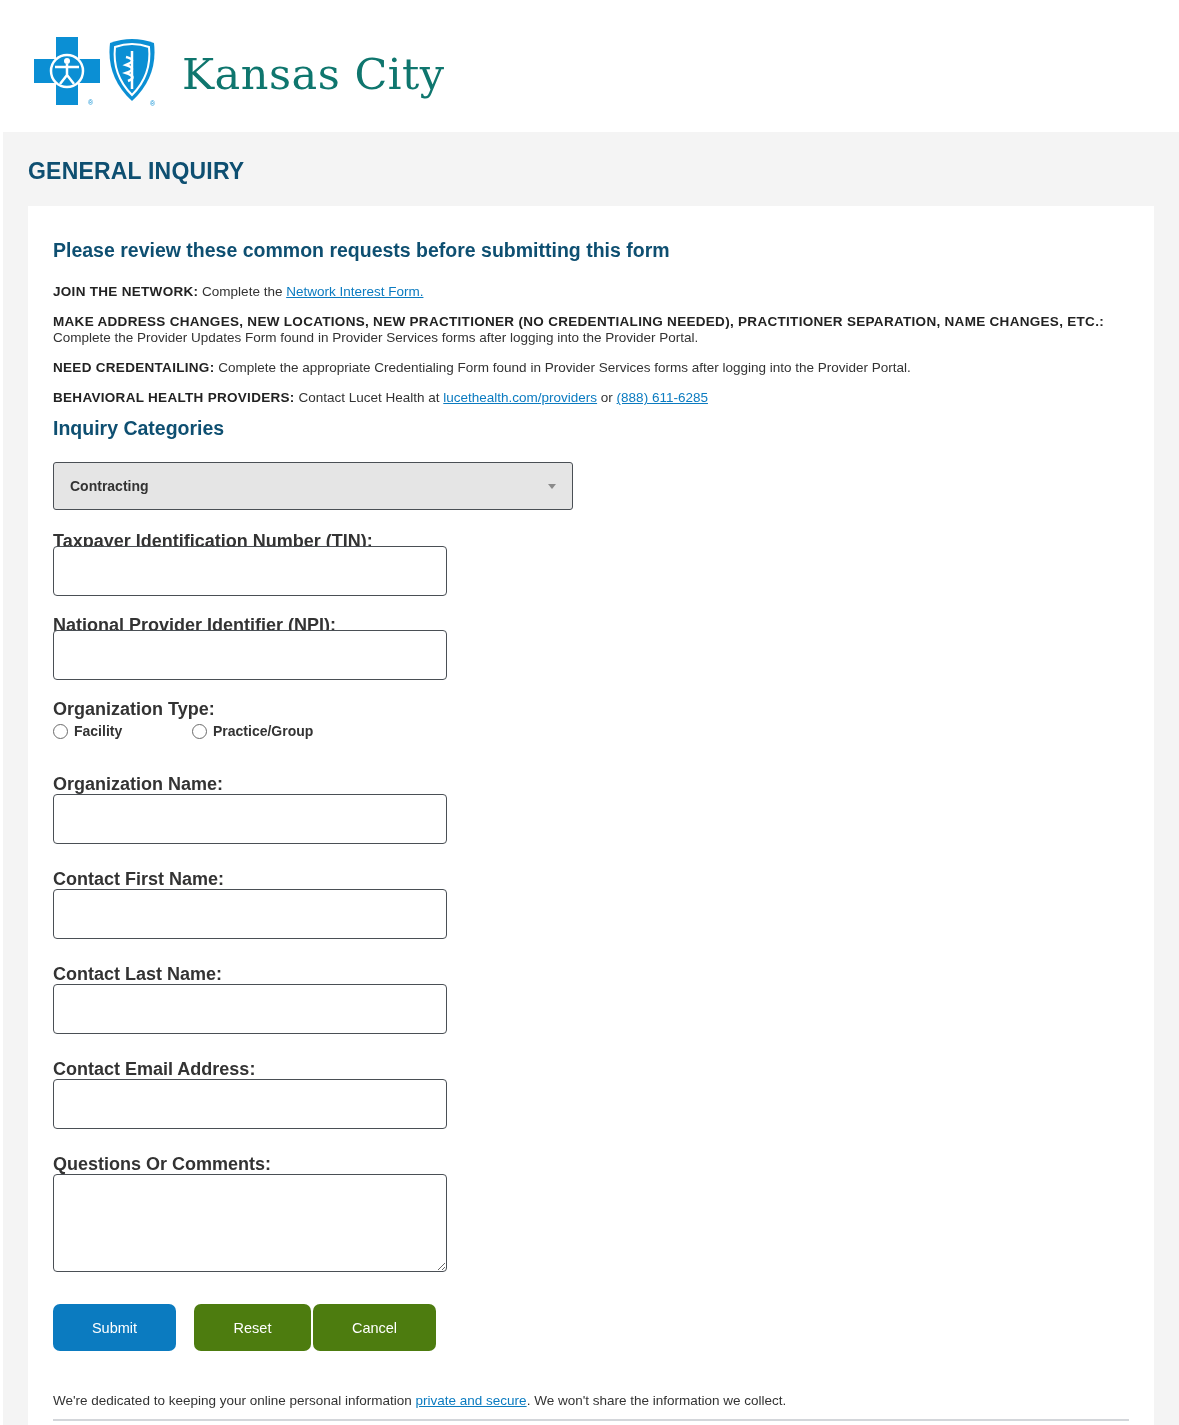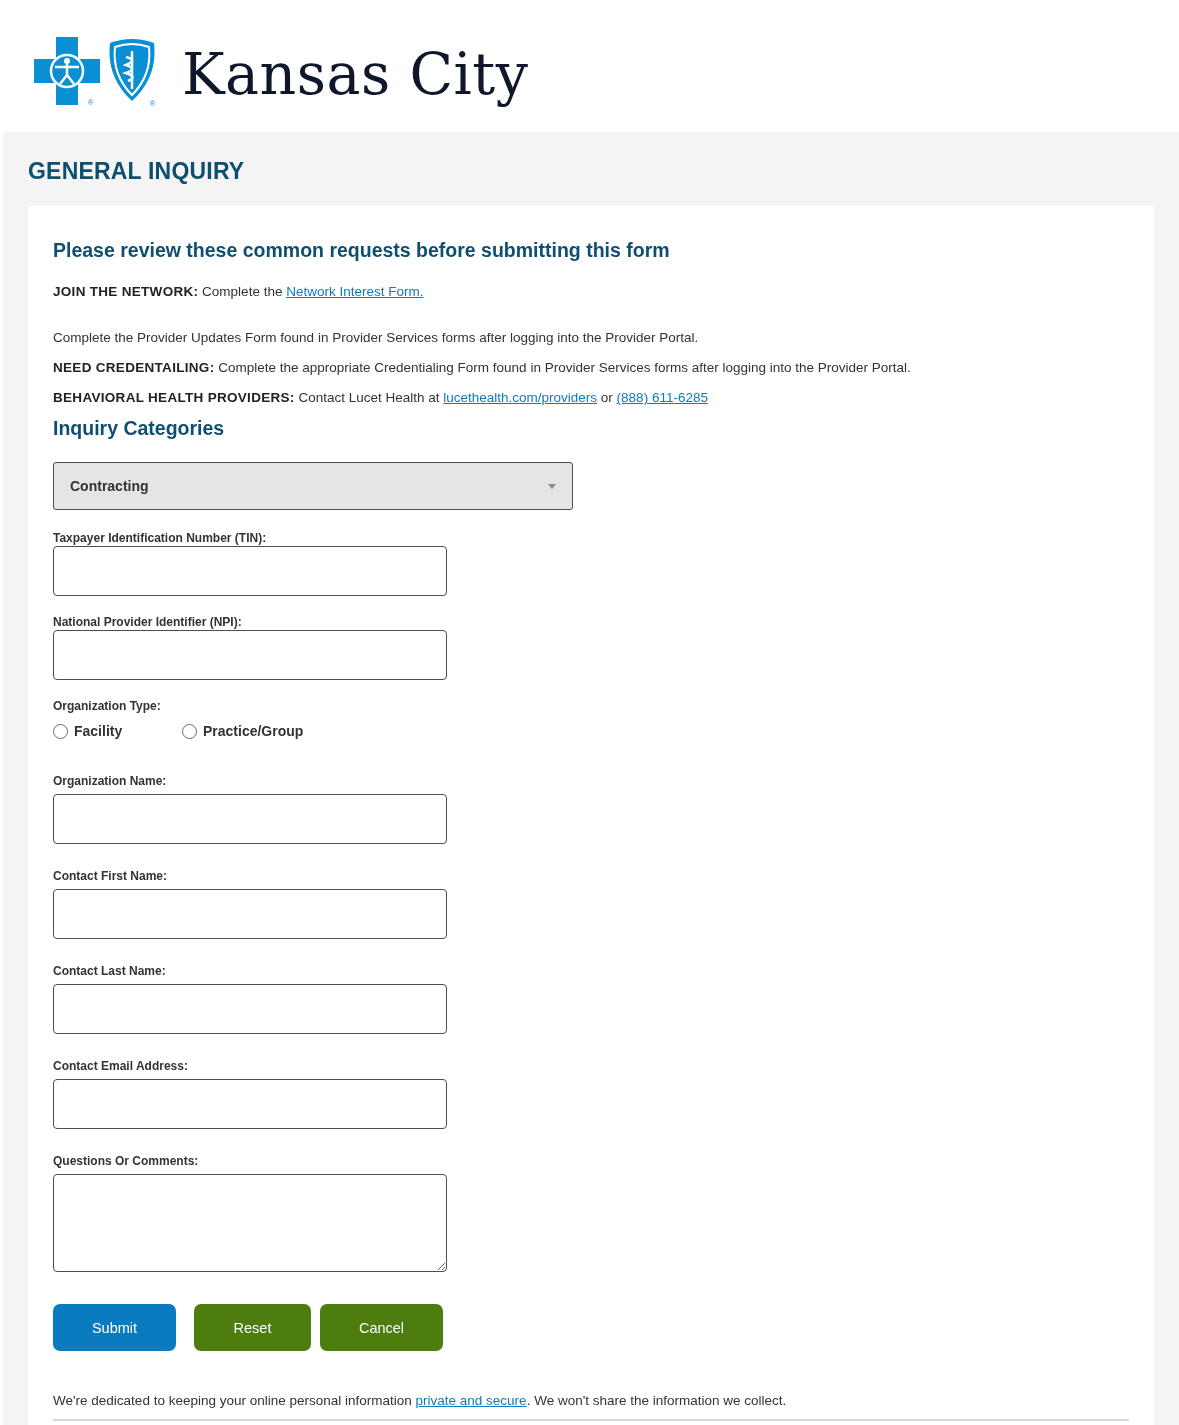--- a/index.html
+++ b/index.html
@@ -30,22 +30,22 @@
   .logo {
     position: absolute;
     left: 34px; top: 37px;
     display: flex;
     align-items: center;
   }
   .logo-cross { width: 66px; height: 70px; }
   .logo-shield { width: 56px; height: 70px; margin-left: 6px; }
   .logo-text {
     font-family: "DejaVu Serif", "Liberation Serif", serif;
-    font-size: 57px;
-    color: #0f172a;
+    font-size: 43px;
+    color: #0f766e;
     margin-left: 20px;
     letter-spacing: 0.5px;
     line-height: 1;
     margin-top: 4px;
   }
   .page {
     position: absolute;
     left: 3px; top: 132px;
     width: 1176px; height: 1293px;
     background: #f4f4f4;
@@ -117,21 +117,21 @@
     position: absolute;
     right: 16px; top: 21px;
     width: 0; height: 0;
     border-left: 4px solid transparent;
     border-right: 4px solid transparent;
     border-top: 5px solid #8a8a8a;
   }
   .field-label {
     position: absolute;
     left: 0;
-    font-size: 12px;
+    font-size: 18px;
     font-weight: bold;
     color: #333;
     white-space: nowrap;
   }
   .text-input {
     position: absolute;
     left: 0;
     width: 394px; height: 50px;
     border: 1px solid #4a4f55;
     border-radius: 4px;
@@ -222,21 +222,21 @@
   <section class="card">
     <div class="card-inner">
 
       <h2 class="review-title">Please review these common requests before submitting this form</h2>
 
       <p class="note" style="top:78px;">
         <b>JOIN THE NETWORK:</b><span> Complete the </span><a href="#">Network Interest Form.</a>
       </p>
 
       <p class="note" style="top:108px;">
-        <br>
+        <b>MAKE ADDRESS CHANGES, NEW LOCATIONS, NEW PRACTITIONER (NO CREDENTIALING NEEDED), PRACTITIONER SEPARATION, NAME CHANGES, ETC.:</b><br>
         <span>Complete the Provider Updates Form found in Provider Services forms after logging into the Provider Portal.</span>
       </p>
 
       <p class="note" style="top:154px;">
         <b>NEED CREDENTAILING:</b><span> Complete the appropriate Credentialing Form found in Provider Services forms after logging into the Provider Portal.</span>
       </p>
 
       <p class="note" style="top:184px;">
         <b>BEHAVIORAL HEALTH PROVIDERS:</b><span> Contact Lucet Health at </span><a href="#">lucethealth.com/providers</a><span> or </span><a href="#">(888) 611-6285</a>
       </p>
@@ -249,21 +249,21 @@
       </div>
 
       <label class="field-label" style="top:325px;">Taxpayer Identification Number (TIN):</label>
       <input class="text-input" style="top: 340px;" type="text" value="">
 
       <label class="field-label" style="top:409px;">National Provider Identifier (NPI):</label>
       <input class="text-input" style="top: 424px;" type="text" value="">
 
       <label class="field-label" style="top:493px;">Organization Type:</label>
       <div class="radio-row">
-        <div class="radio-item" style="width:129px;">
+        <div class="radio-item" style="width:139px;">
           <span class="radio-circle"></span>
           <span>Facility</span>
         </div>
         <div class="radio-item">
           <span class="radio-circle"></span>
           <span>Practice/Group</span>
         </div>
       </div>
 
       <label class="field-label" style="top:568px;">Organization Name:</label>
@@ -276,21 +276,21 @@
       <input class="text-input" style="top: 778px;" type="text" value="">
 
       <label class="field-label" style="top:853px;">Contact Email Address:</label>
       <input class="text-input" style="top: 873px;" type="email" value="">
 
       <label class="field-label" style="top:948px;">Questions Or Comments:</label>
       <textarea class="text-input" style="top: 968px;"></textarea>
 
       <button class="btn btn-primary">Submit</button>
       <button class="btn btn-secondary" style="left:141px; width:117px;">Reset</button>
-      <button class="btn btn-secondary" style="left:267px; width:123px;">Cancel</button>
+      <button class="btn btn-secondary" style="left:260px; width:123px;">Cancel</button>
 
       <p class="privacy">
         <span>We're dedicated to keeping your online personal information </span><a href="#">private and secure</a><span>. We won't share the information we collect.</span>
       </p>
 
       <div class="bottom-rule"></div>
     </div>
   </section>
 </main>
 

